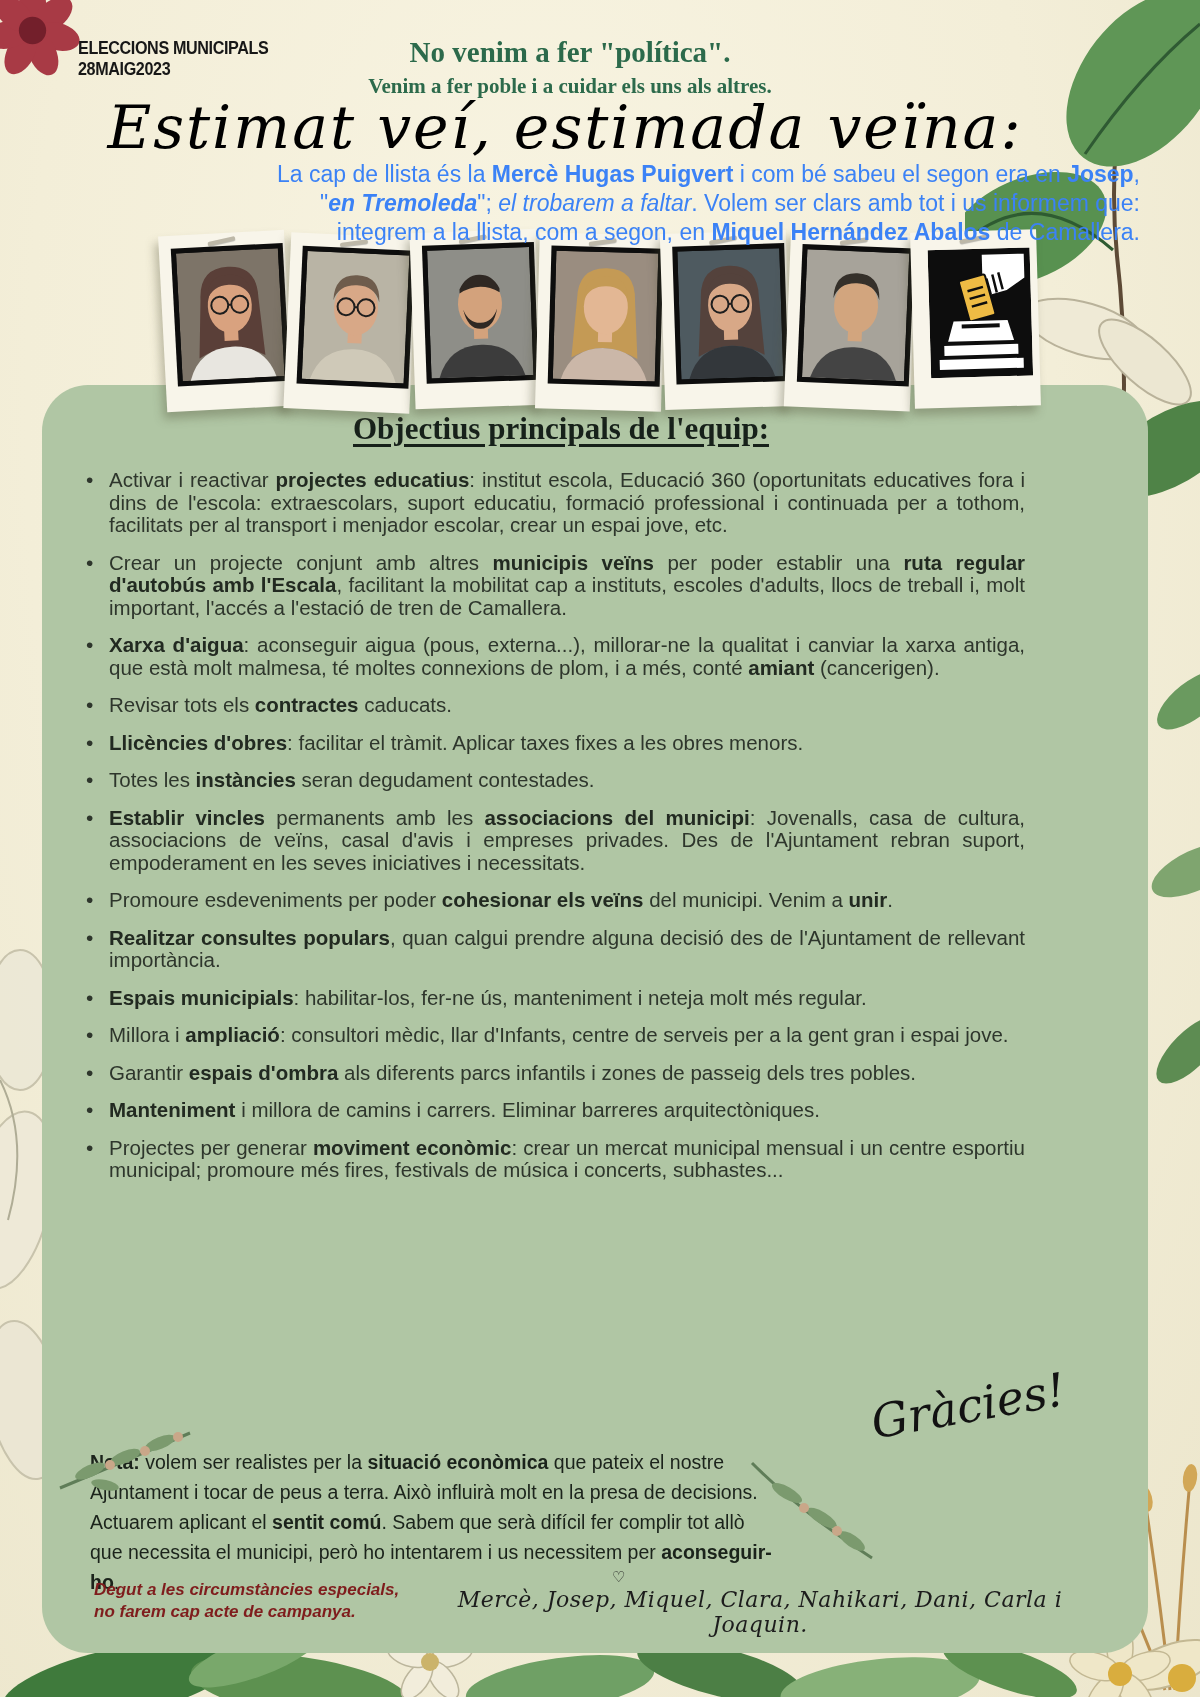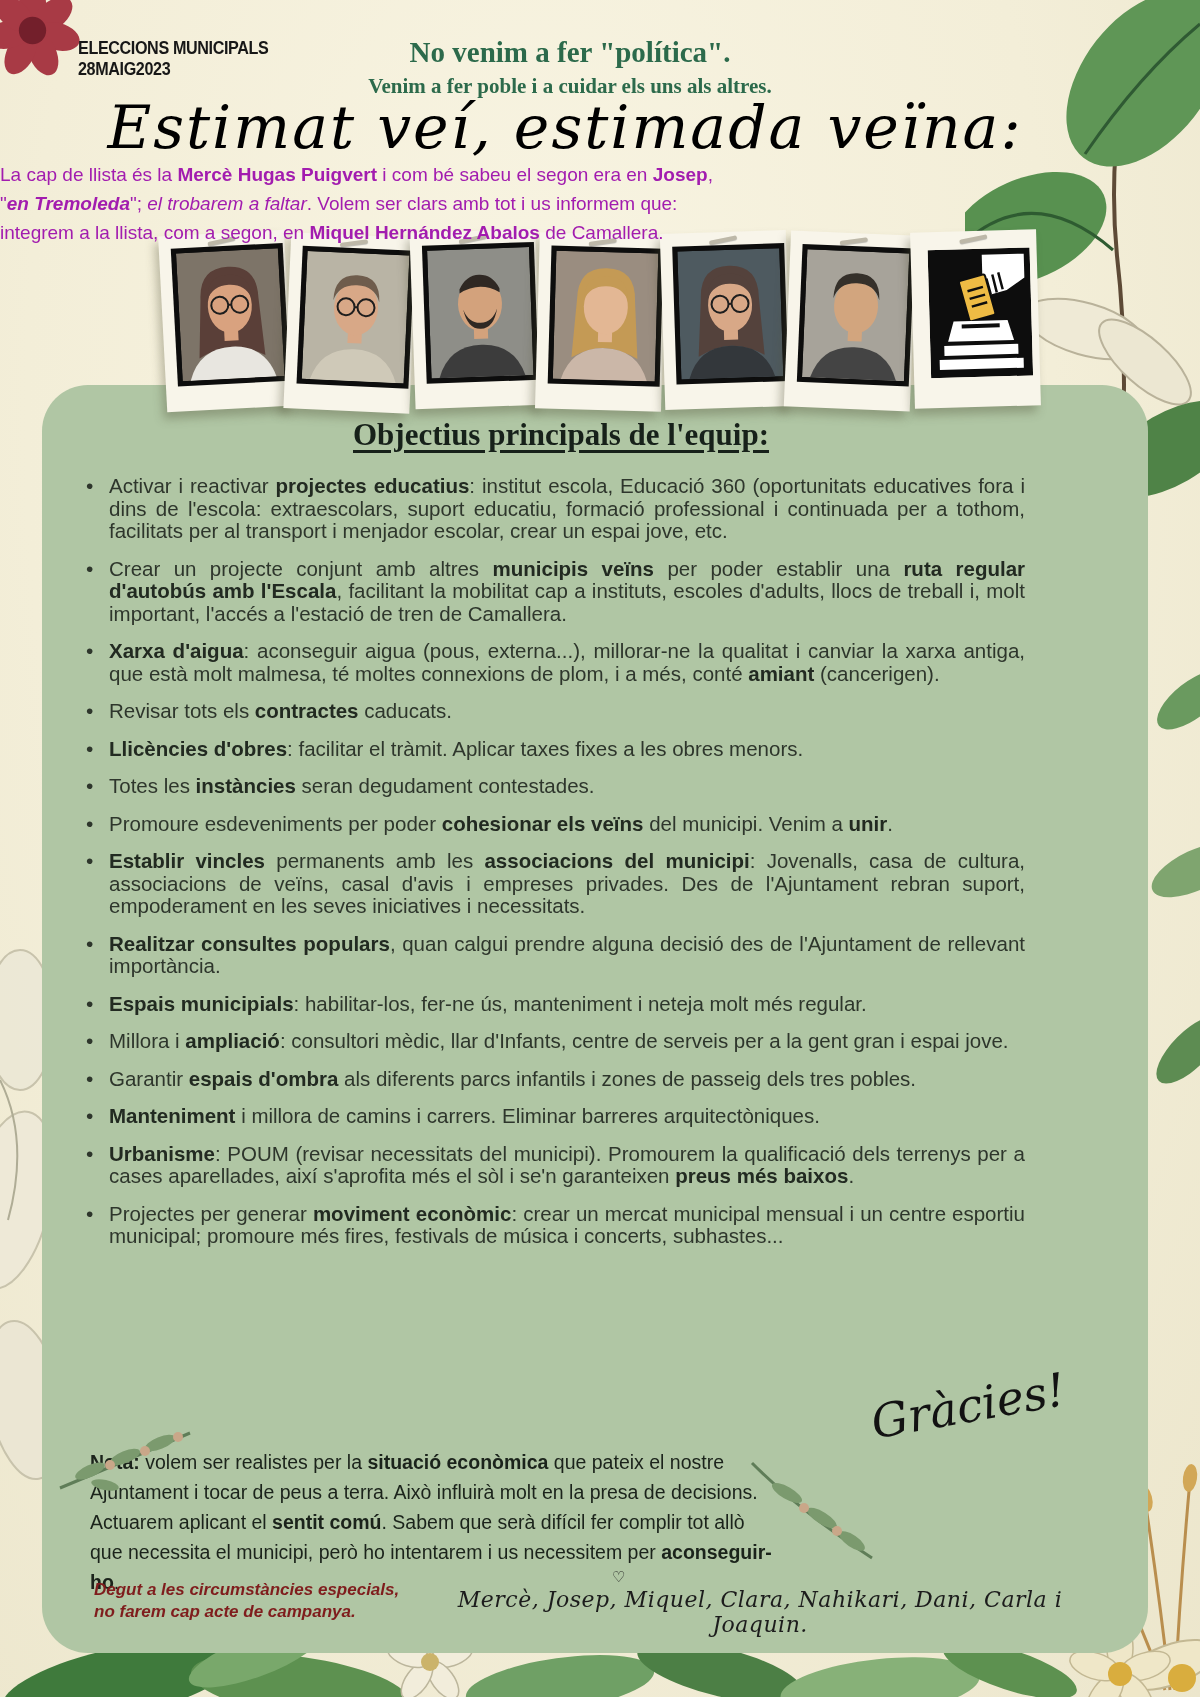--- a/index.html
+++ b/index.html
@@ -22,22 +22,22 @@
   }
   .slogan{position:absolute;left:0;top:36px;width:1140px;text-align:center;
     font-family:"Liberation Serif", serif;font-weight:700;color:#2c6a4b;}
   .slogan-1{font-size:29px;line-height:32px;}
   .slogan-2{font-size:21px;line-height:36px;}
   .greeting{
     position:absolute;left:0;top:92px;width:1130px;text-align:center;
     font-family:"DejaVu Serif", serif;font-style:italic;font-size:60px;letter-spacing:2px;
     color:#000000;
   }
-  .intro{position:absolute;left:0;top:160px;width:1140px;text-align:left;
-    font-size:19px;line-height:29px;color:#a21caf;}
+  .intro{position:absolute;left:0;top:160px;width:1140px;text-align:right;
+    font-size:23px;line-height:29px;color:#3b82f6;}
 
   
   .photo-row{position:absolute;left:50%;top:231px;transform:translateX(-50%);
     display:flex;z-index:3;}
   .polaroid{
     width:126px;height:176px;background:#f8f5ea;position:relative;flex:0 0 auto;
     box-shadow:-4px 7px 10px rgba(80,80,55,.35);margin-right:-1px;
     padding:13px 12px 0 12px;box-sizing:border-box;
   }
   .polaroid:nth-child(1){transform:rotate(-3deg) translateY(2px);}
@@ -54,21 +54,21 @@
     transform:translateX(-50%) rotate(-10deg);border-radius:2px;box-shadow:0 1px 1px rgba(0,0,0,.25);}
 
   
   .panel{
     position:absolute;left:42px;top:385px;width:1106px;height:1268px;z-index:2;
     background:#b0c6a4;border-radius:46px;box-sizing:border-box;
     padding:24px 108px 0 40px;
   }
   .objectives-title{
     text-align:center;font-family:"Liberation Serif", serif;font-weight:700;font-size:31px;
-    color:#17211a;text-decoration:underline;text-underline-offset:5px;margin-top:8px;
+    color:#17211a;text-decoration:underline;text-underline-offset:5px;margin-top:2px;
   }
   ul.objectives{list-style:none;margin:22px 15px 0 0;padding:0;}
   ul.objectives li{
     position:relative;padding-left:27px;margin-bottom:15px;
     font-size:20.5px;line-height:22.5px;color:#2e362c;text-align:justify;
   }
   ul.objectives li::before{
     content:"\2022";position:absolute;left:4px;top:0;color:#2e362c;font-size:21px;
   }
   ul.objectives .rt-b{color:#222a21;}
@@ -303,28 +303,27 @@
 
 <div class="panel">
   <div class="objectives-title">Objectius principals de l'equip:</div>
   <ul class="objectives">
       <li><span>Activar i reactivar </span><span class="rt-b">projectes educatius</span><span>: institut escola, Educació 360 (oportunitats educatives fora i dins de l'escola: extraescolars, suport educatiu, formació professional i continuada per a tothom, facilitats per al transport i menjador escolar, crear un espai jove, etc.</span></li>
       <li><span>Crear un projecte conjunt amb altres </span><span class="rt-b">municipis veïns</span><span> per poder establir una </span><span class="rt-b">ruta regular d'autobús amb l'Escala</span><span>, facilitant la mobilitat cap a instituts, escoles d'adults, llocs de treball i, molt important, l'accés a l'estació de tren de Camallera.</span></li>
       <li><span class="rt-b">Xarxa d'aigua</span><span>: aconseguir aigua (pous, externa...), millorar-ne la qualitat i canviar la xarxa antiga, que està molt malmesa, té moltes connexions de plom, i a més, conté </span><span class="rt-b">amiant</span><span> (cancerigen).</span></li>
       <li><span>Revisar tots els </span><span class="rt-b">contractes</span><span> caducats.</span></li>
       <li><span class="rt-b">Llicències d'obres</span><span>: facilitar el tràmit. Aplicar taxes fixes a les obres menors.</span></li>
       <li><span>Totes les </span><span class="rt-b">instàncies</span><span> seran degudament contestades.</span></li>
+      <li><span class="rt-b">Establir vincles</span><span> permanents amb les </span><span class="rt-b">associacions del municipi</span><span>: Jovenalls, casa de cultura, associacions de veïns, casal d'avis i empreses privades. Des de l'Ajuntament rebran suport, empoderament en les seves iniciatives i necessitats.</span></li>
       <li><span>Promoure esdeveniments per poder </span><span class="rt-b">cohesionar els veïns</span><span> del municipi. Venim a </span><span class="rt-b">unir</span><span>.</span></li>
-      <li><span class="rt-b">Establir vincles</span><span> permanents amb les </span><span class="rt-b">associacions del municipi</span><span>: Jovenalls, casa de cultura, associacions de veïns, casal d'avis i empreses privades. Des de l'Ajuntament rebran suport, empoderament en les seves iniciatives i necessitats.</span></li>
       <li><span class="rt-b">Realitzar consultes populars</span><span>, quan calgui prendre alguna decisió des de l'Ajuntament de rellevant importància.</span></li>
       <li><span class="rt-b">Espais municipials</span><span>: habilitar-los, fer-ne ús, manteniment i neteja molt més regular.</span></li>
       <li><span>Millora i </span><span class="rt-b">ampliació</span><span>: consultori mèdic, llar d'Infants, centre de serveis per a la gent gran i espai jove.</span></li>
       <li><span>Garantir </span><span class="rt-b">espais d'ombra</span><span> als diferents parcs infantils i zones de passeig dels tres pobles.</span></li>
       <li><span class="rt-b">Manteniment</span><span> i millora de camins i carrers. Eliminar barreres arquitectòniques.</span></li>
-      <li><span class="rt-b">Urbanisme</span><span>: POUM (revisar necessitats del municipi). Promourem la qualificació dels terrenys per a cases aparellades, així s'aprofita més el sòl i se'n garanteixen </span><span class="rt-b">preus més baixos</span><span>.</span></li>
       <li><span>Projectes per generar </span><span class="rt-b">moviment econòmic</span><span>: crear un mercat municipal mensual i un centre esportiu municipal; promoure més fires, festivals de música i concerts, subhastes...</span></li>
     </ul>
 
   <svg class="deco" style="left:8px;top:1028px;width:150px;height:90px;" viewBox="0 0 150 90">
     <path d="M10 75 Q70 50 140 20" stroke="#5f7d58" stroke-width="3" fill="none"></path>
     <g fill="#7b9a6e">
       <ellipse cx="40" cy="58" rx="16" ry="6" transform="rotate(-24 40 58)"></ellipse>
       <ellipse cx="75" cy="44" rx="16" ry="6" transform="rotate(-22 75 44)"></ellipse>
       <ellipse cx="110" cy="30" rx="16" ry="6" transform="rotate(-22 110 30)"></ellipse>
       <ellipse cx="55" cy="72" rx="14" ry="5" transform="rotate(12 55 72)"></ellipse>

